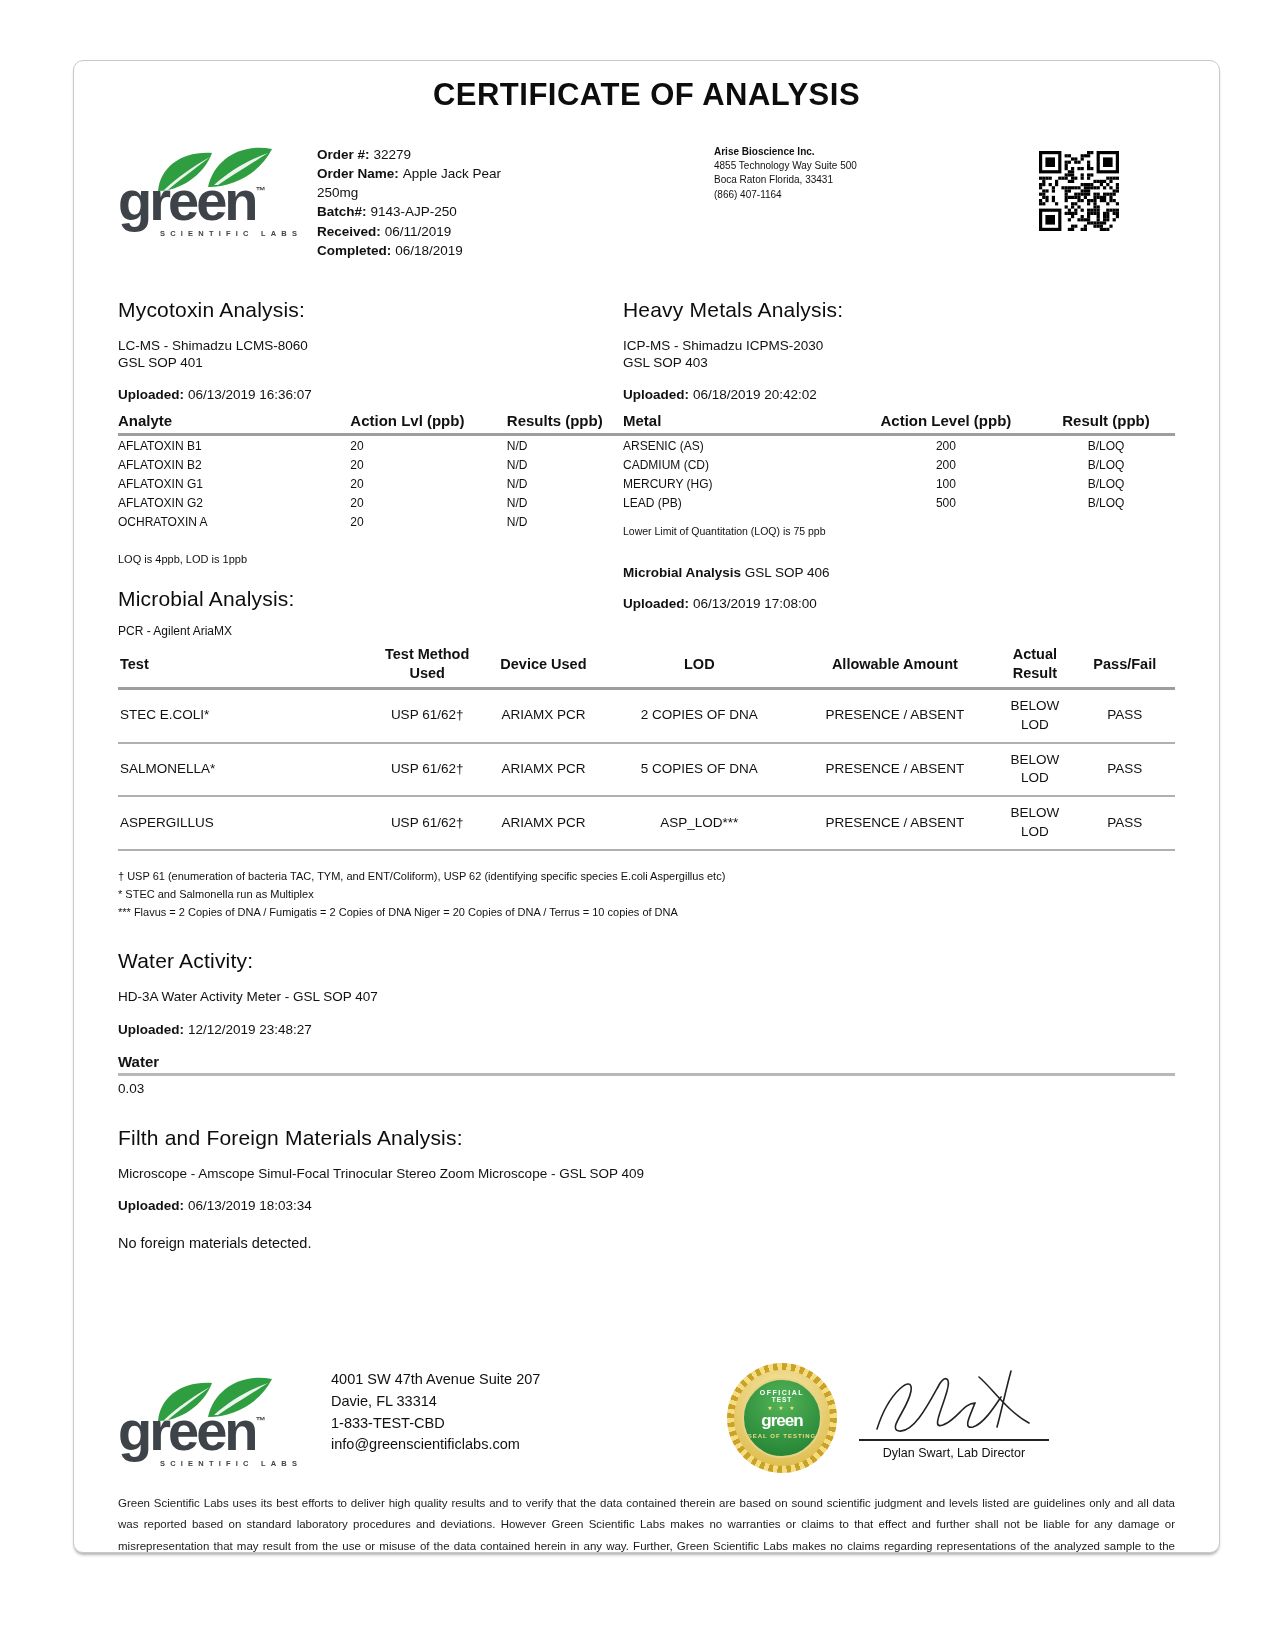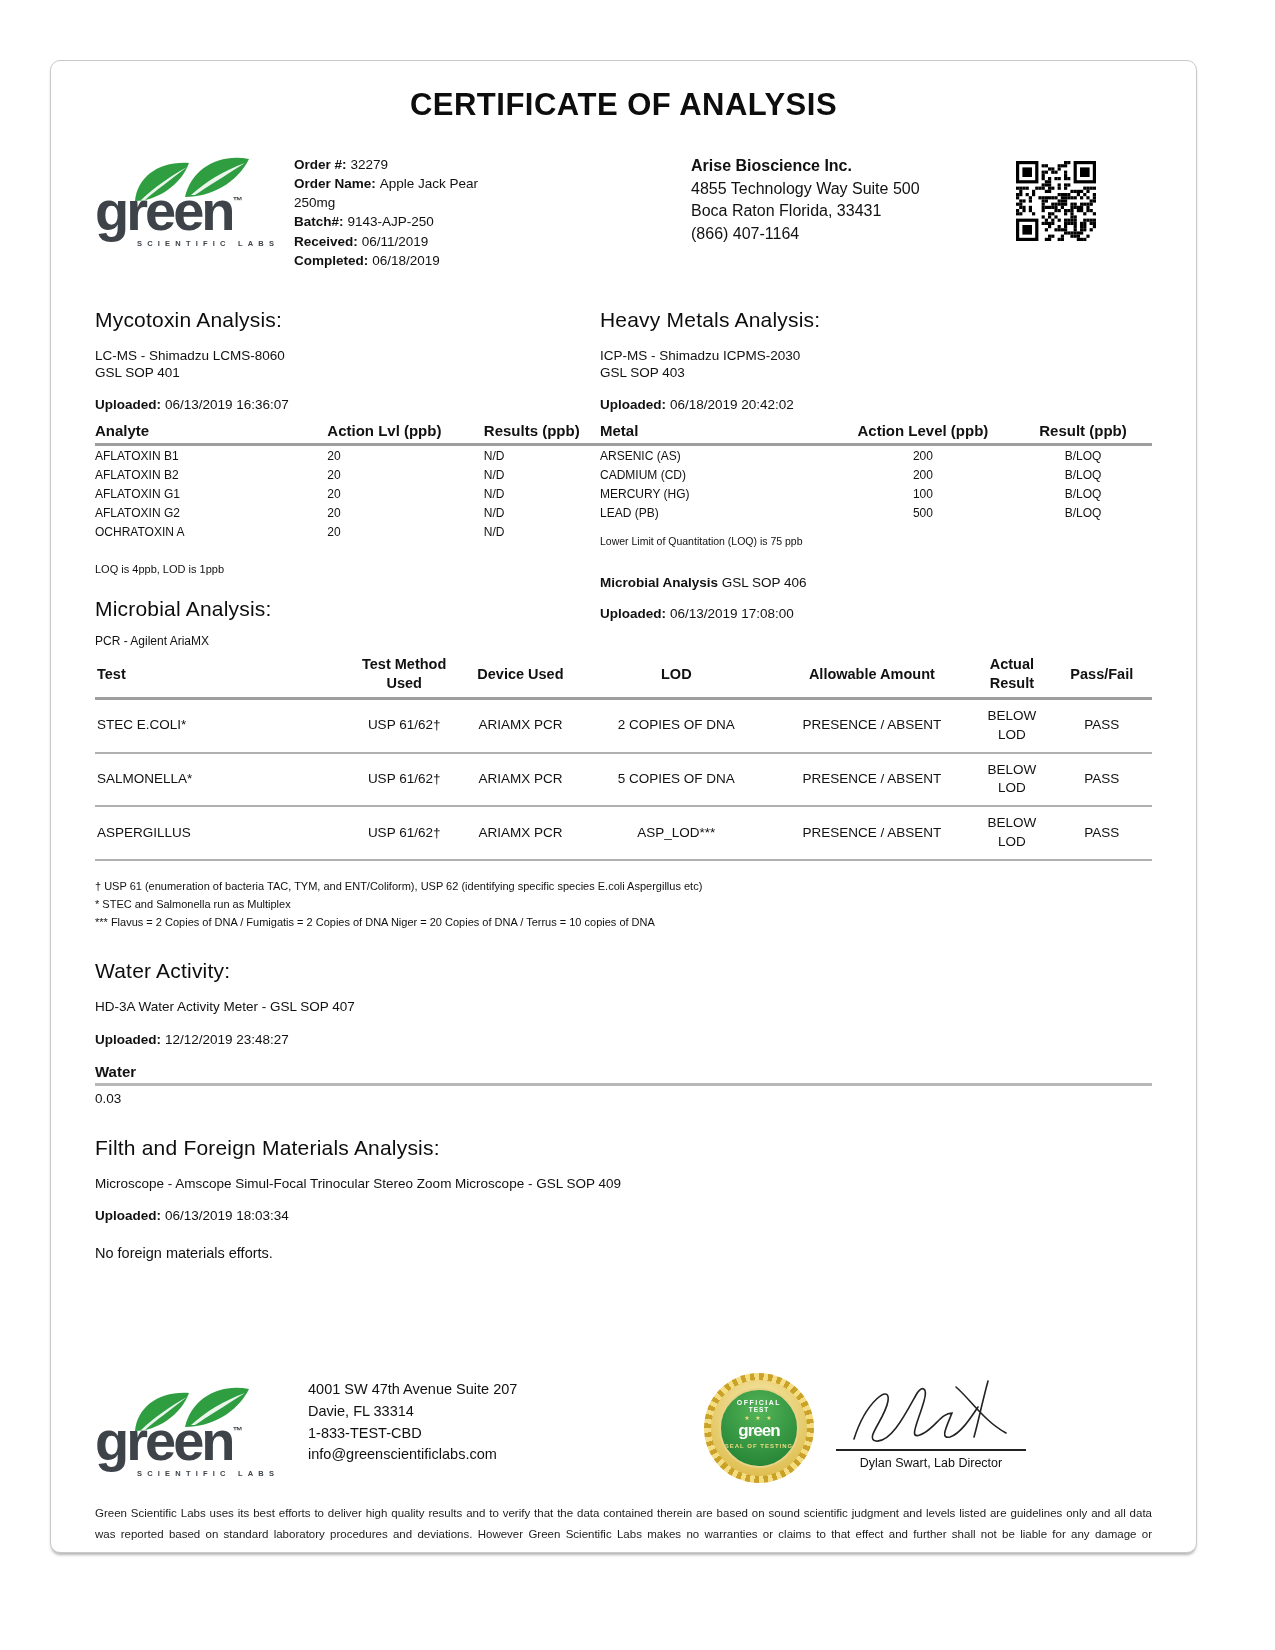--- a/index.html
+++ b/index.html
@@ -3,38 +3,38 @@
 <meta charset="utf-8">
 <style>
   * { margin:0; padding:0; box-sizing:border-box; }
   html,body { background:#fff; }
   body {
     width:1275px; height:1650px; position:relative;
     font-family:"Liberation Sans","DejaVu Sans",sans-serif;
     color:#111;
   }
   .card {
-    position:absolute; left:50px; top:60px; width:1147px; height:1493px;
+    position:absolute; left:73px; top:60px; width:1147px; height:1493px;
     background:#fff; border:1px solid #c9c9c9; border-radius:10px;
     box-shadow:0 3px 3px -1px rgba(0,0,0,0.3);
-    padding:26px 44px 20px 44px; overflow:hidden;
+    padding:16px 44px 20px 44px; overflow:hidden;
   }
   .coa-title { text-align:center; font-size:31px; font-weight:bold; letter-spacing:0.5px; color:#0d0d0d; }
 
   
   .head-row { display:flex; margin-top:30px; }
   .logo-block { width:199px; flex:0 0 199px; }
   .gsl-logo { position:relative; width:190px; height:100px; }
   .gsl-leaves { position:absolute; left:26px; top:-2px; }
   .logo-word { position:absolute; left:0; top:30px; font-size:56px; font-weight:bold; letter-spacing:-3px; color:#3d4348; line-height:1; }
   .logo-word .tm { font-size:10px; letter-spacing:0; vertical-align:26px; }
   .logo-sub { position:absolute; left:42px; top:86px; font-size:7.5px; font-weight:bold; letter-spacing:5.2px; color:#3d4348; }
   .order-block { width:397px; flex:0 0 397px; font-size:13.5px; line-height:1.42; padding-top:2px; }
   .info-line .lbl { font-weight:bold; padding-right:4px; }
-  .company-block { width:300px; flex:0 0 300px; font-size:16px; line-height:1.42; padding-top:2px; }
+  .company-block { width:300px; flex:0 0 300px; font-size:10px; line-height:1.42; padding-top:2px; }
   .company-name { font-weight:bold; }
   .qr-wrap { margin-left:auto; margin-right:56px; padding-top:8px; }
 
   
   h2 { font-size:21px; font-weight:normal; color:#0d0d0d; letter-spacing:0.2px; }
 
   .two-col { display:grid; grid-template-columns:505px 1fr; margin-top:38px; }
   .instrument { font-size:13.5px; line-height:1.28; margin-top:15px; }
   .uploaded { font-size:13.5px; margin-top:16px; }
   .uploaded .lbl { font-weight:bold; padding-right:4px; }
@@ -528,21 +528,21 @@
     <div class="instrument">HD-3A Water Activity Meter - GSL SOP 407</div>
     <div class="uploaded"><span class="lbl">Uploaded:</span><span>12/12/2019 23:48:27</span></div>
     <div class="water-col-head">Water</div>
     <div class="water-val">0.03</div>
   </div>
 
   <div class="filth-sec">
     <h2>Filth and Foreign Materials Analysis:</h2>
     <div class="instrument">Microscope - Amscope Simul-Focal Trinocular Stereo Zoom Microscope - GSL SOP 409</div>
     <div class="uploaded"><span class="lbl">Uploaded:</span><span>06/13/2019 18:03:34</span></div>
-    <div class="result-line">No foreign materials efforts.</div>
+    <div class="result-line">No foreign materials detected.</div>
   </div>
 
   <div class="footer-row">
     <div class="footer-logo">
       <div class="gsl-logo">
         <svg class="gsl-leaves" width="150" height="52" viewBox="0 0 150 52">
           <path d="M14,50 C16,26 38,10 68,12 C60,34 36,50 14,50 Z" fill="#2f9e41"></path>
           <path d="M20,49 C34,36 48,26 66,16 C48,30 34,40 24,49 Z" fill="#ffffff" opacity="0.9"></path>
           <path d="M64,46 C70,18 98,2 128,8 C116,32 90,46 64,46 Z" fill="#2f9e41"></path>
           <path d="M70,44 C86,30 102,20 124,12 C102,26 86,36 74,44 Z" fill="#ffffff" opacity="0.9"></path>

